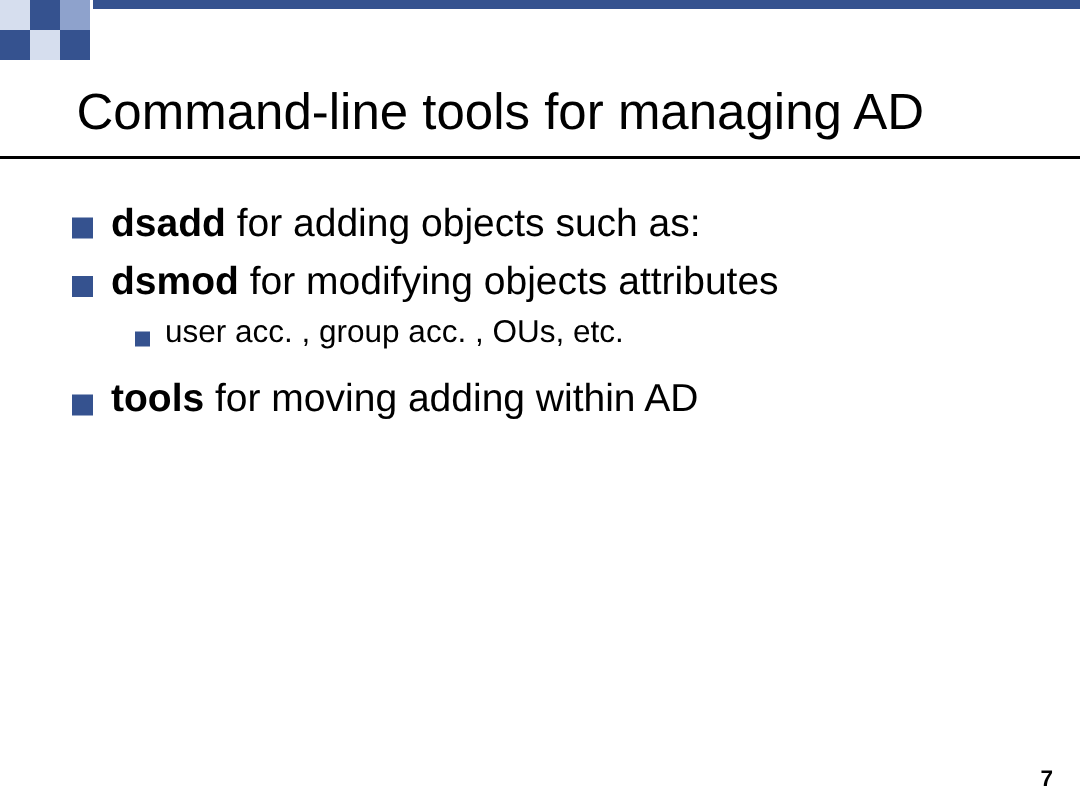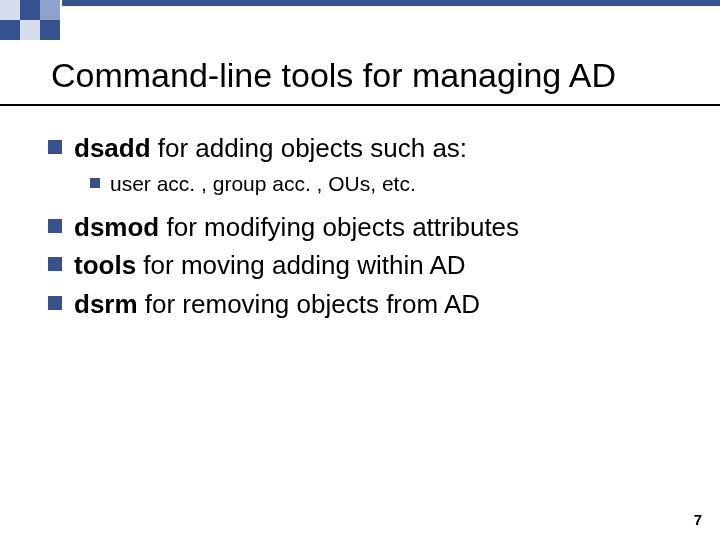--- a/index.html
+++ b/index.html
@@ -39,21 +39,21 @@
     background: #000000;
   }
   .content {
     position: absolute;
     left: 48px;
     top: 132px;
     width: 640px;
   }
   .row {
     display: flex;
-    align-items: flex-start;
+    align-items: center;
     margin-bottom: 6px;
   }
   .bullet {
     width: 14px;
     height: 14px;
     background: #35528f;
     flex: 0 0 14px;
     margin-top: 8px;
     margin-right: 12px;
   }
@@ -105,41 +105,35 @@
 
 <div class="content">
 
   <div class="row">
     <div class="bullet"></div>
     <div class="line">
       <span class="cmd">dsadd</span><span> for adding objects such as:</span>
     </div>
   </div>
 
-  <div class="row sub">
-    <div class="bullet-sm"></div>
-    <div class="line-sm">user acc. , group acc. , OUs, etc.</div>
-  </div>
-
   <div class="row">
     <div class="bullet"></div>
     <div class="line">
       <span class="cmd">dsmod</span><span> for modifying objects attributes</span>
     </div>
+  </div>
+
+  <div class="row sub">
+    <div class="bullet-sm"></div>
+    <div class="line-sm">user acc. , group acc. , OUs, etc.</div>
   </div>
 
   <div class="row">
     <div class="bullet"></div>
     <div class="line">
       <span class="cmd">tools</span><span> for moving adding within AD</span>
     </div>
   </div>
 
-  <div class="row">
-    <div class="bullet"></div>
-    <div class="line">
-      <span class="cmd">dsrm</span><span> for removing objects from AD</span>
-    </div>
-  </div>
 
 </div>
 
 <div class="pagenum">7</div>
 
 </body></html>

